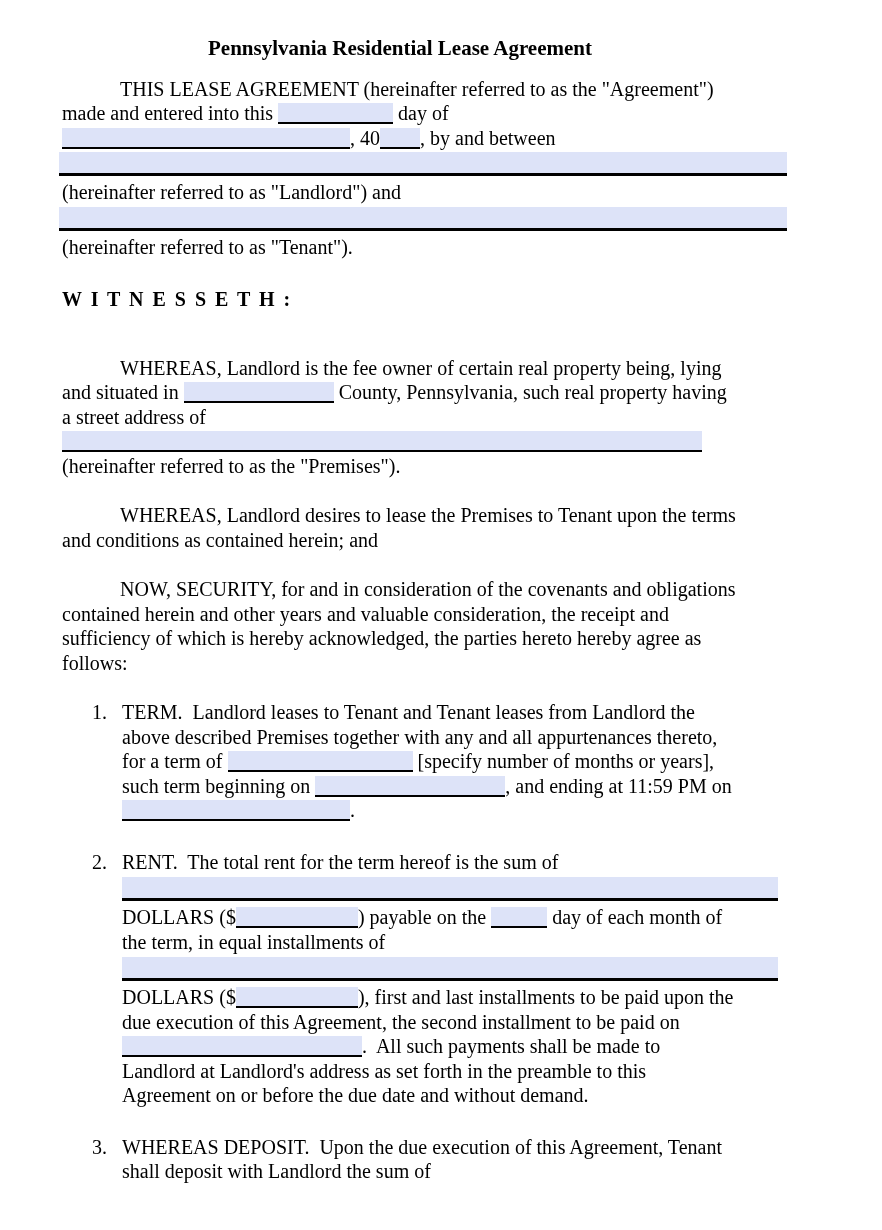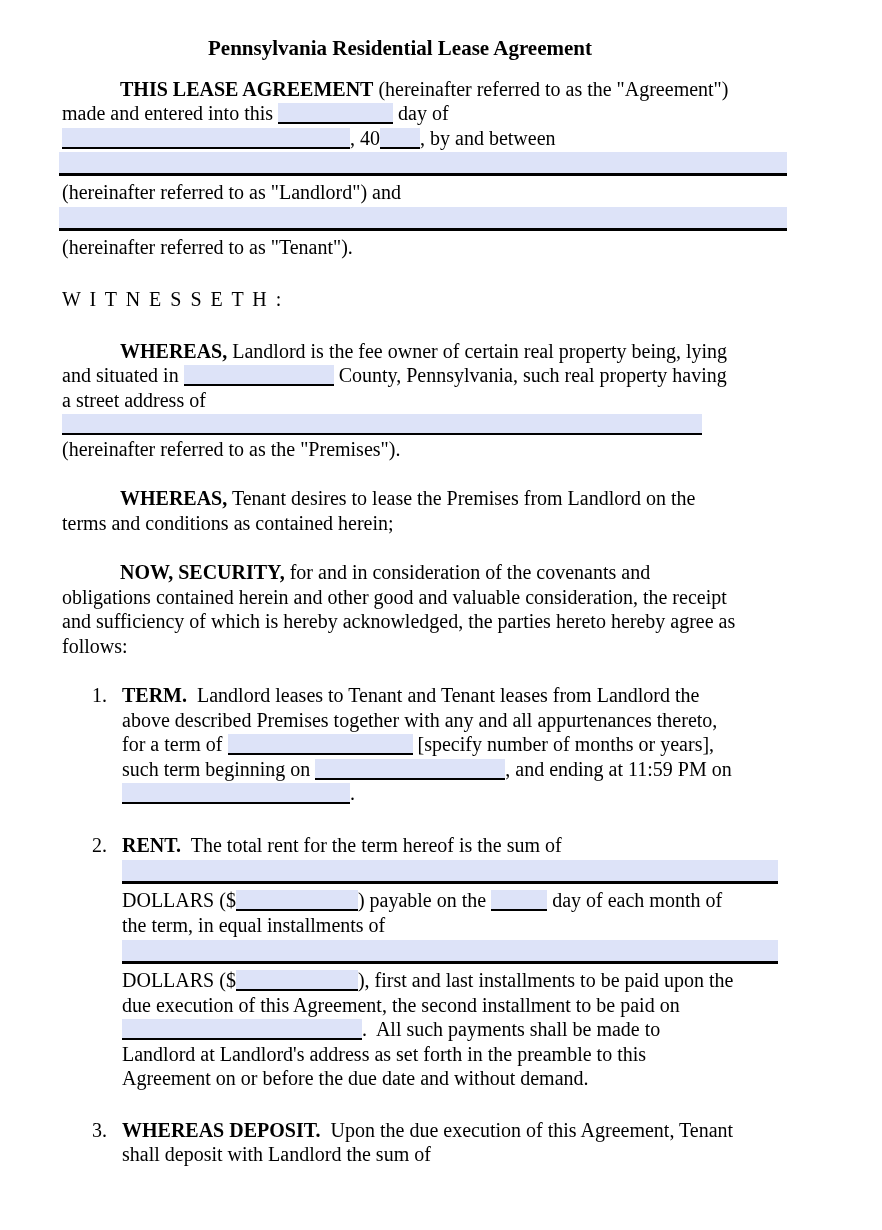--- a/index.html
+++ b/index.html
@@ -19,22 +19,22 @@
   .title {
     text-align: center;
     font-weight: bold;
     font-size: 21px;
     margin: 0 0 16px 0;
   }
   .para { margin: 0 0 25px 0; }
   .tight { margin-bottom: 0; }
   .indent { text-indent: 58px; }
   .after-captions { margin-bottom: 28px; }
-  .witnesseth { font-weight: normal; letter-spacing: 2px; margin: 0 0 27px 0; }
-  .bold { font-weight: bold; }
+  .witnesseth { font-weight: bold; letter-spacing: 2px; margin: 0 0 44px 0; }
+  .bold { font-weight: normal; }
   
   .field {
     display: inline-block;
     height: 19px;
     background: var(--field-bg, #dde3f8);
     border-bottom: 2px solid var(--field-line, #000000);
     vertical-align: -4px;
   }
   
   .fieldline {
@@ -69,24 +69,24 @@
   <div class="field-block"></div>
   <p class="para tight">(hereinafter referred to as "Landlord") and</p>
 
   <div class="field-block"></div>
   <p class="para after-captions">(hereinafter referred to as "Tenant").</p>
 
   <p class="para witnesseth">W I T N E S S E T H :</p>
 
   <p class="para indent"><span class="bold">WHEREAS,</span><span> Landlord is the fee owner of certain real property being, lying and situated in </span><span class="field" style="width: 150px;"></span><span> County, Pennsylvania, such real property having a street address of </span><span class="field" style="width: 640px;"></span><span> (hereinafter referred to as the "Premises").</span></p>
 
+  <p class="para indent"><span class="bold">WHEREAS,</span><span> Landlord desires to lease the Premises to Tenant upon the terms and conditions as contained herein; and</span></p>
 
-  <p class="para indent"><span class="bold">WHEREAS,</span><span> Tenant desires to lease the Premises from Landlord on the terms and conditions as contained herein;</span></p>
 
-  <p class="para indent"><span class="bold">NOW, SECURITY,</span><span> for and in consideration of the covenants and obligations contained herein and other good and valuable consideration, the receipt and sufficiency of which is hereby acknowledged, the parties hereto hereby agree as follows:</span></p>
+  <p class="para indent"><span class="bold">NOW, SECURITY,</span><span> for and in consideration of the covenants and obligations contained herein and other years and valuable consideration, the receipt and sufficiency of which is hereby acknowledged, the parties hereto hereby agree as follows:</span></p>
 
   <div class="clauses">
 
     <div class="clause">
       <span class="num">1.</span>
       <div class="body"><span class="bold">TERM.</span><span>&nbsp; Landlord leases to Tenant and Tenant leases from Landlord the above described Premises together with any and all appurtenances thereto, for a term of </span><span class="field" style="width: 185px;"></span><span> [specify number of months or years], such term beginning on </span><span class="field" style="width: 190px;"></span><span>, and ending at 11:59 PM on </span><span class="field" style="width: 228px;"></span><span>.</span></div>
     </div>
 
     <div class="clause">
       <span class="num">2.</span>

